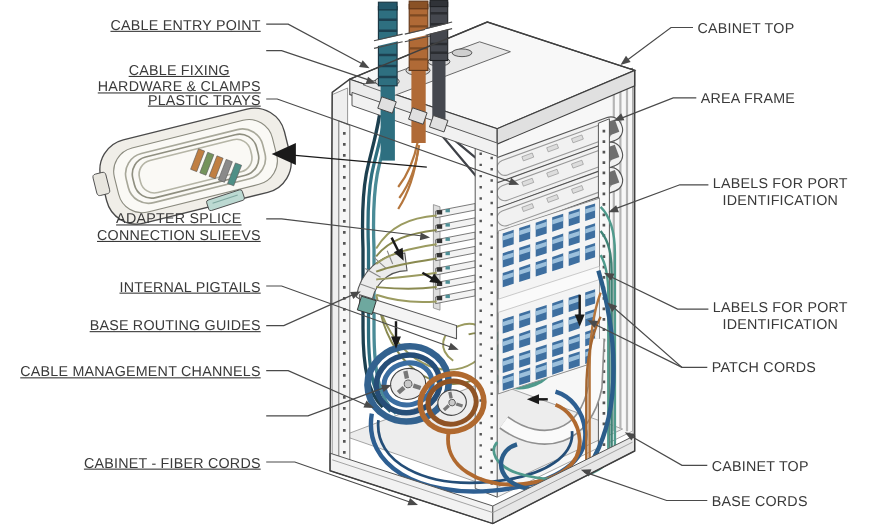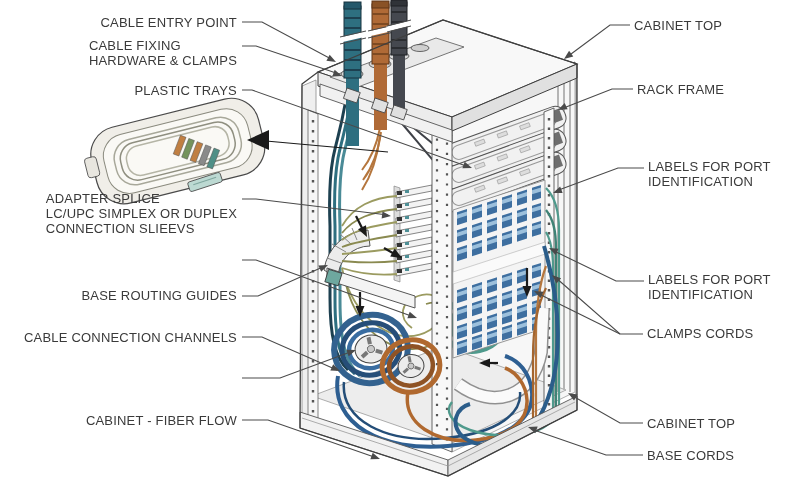--- a/index.html
+++ b/index.html
@@ -2,22 +2,22 @@
 <html><head>
 <meta charset="utf-8">
 <style>
   html,body{margin:0;padding:0;background:#ffffff;}
   .stage{
     position:relative;width:800px;height:480px;background:#ffffff;overflow:hidden;
     font-family:"Liberation Sans",sans-serif;color:#3a3a3a;
   }
   .stage svg{position:absolute;left:0;top:0;}
   .lbl{position:absolute;font-size:13px;line-height:15px;letter-spacing:.2px;white-space:nowrap;}
-  .lbl.left{text-align:left;}
-  .lbl.right{text-align:left;}
+  .lbl.left{text-align:center;text-decoration:underline;}
+  .lbl.right{text-align:center;}
 </style>
 </head>
 <body>
 
 <div class="stage">
 
 <svg width="800" height="480" viewBox="0 0 800 480">
 
   <path d="M302,84 L318,72 L443,20 L577,64 L577,410 L448,476 L300,428 Z" fill="#ffffff" stroke="none"></path>
 
@@ -402,58 +402,60 @@
         </g>
     <g transform="translate(528,427) rotate(-161)">
           <polygon points="0,0 -9,3.5 -9,-3.5"></polygon>
         </g>
   </g>
 </svg>
 
 <div class="lbl left" style="top:15px;right:563px">
   <div>CABLE ENTRY POINT</div>
 </div>
-<div class="lbl left" style="top:38px;right:563px">
+<div class="lbl left" style="top:56px;right:563px">
   <div>CABLE FIXING</div>
   <div>HARDWARE &amp; CLAMPS</div>
 </div>
 <div class="lbl left" style="top:83px;right:563px">
   <div>PLASTIC TRAYS</div>
 </div>
 <div class="lbl left" style="top:191px;right:563px">
   <div>ADAPTER SPLICE</div>
-  <div>LC/UPC SIMPLEX OR DUPLEX</div>
   <div>CONNECTION SLIEEVS</div>
+</div>
+<div class="lbl left" style="top:253px;right:563px">
+  <div>INTERNAL PIGTAILS</div>
 </div>
 <div class="lbl left" style="top:288px;right:563px">
   <div>BASE ROUTING GUIDES</div>
 </div>
 <div class="lbl left" style="top:330px;right:563px">
-  <div>CABLE CONNECTION CHANNELS</div>
+  <div>CABLE MANAGEMENT CHANNELS</div>
 </div>
 <div class="lbl left" style="top:413px;right:563px">
-  <div>CABINET - FIBER FLOW</div>
+  <div>CABINET - FIBER CORDS</div>
 </div>
 
 <div class="lbl right" style="top:18px;left:634px">
   <div>CABINET TOP</div>
 </div>
 <div class="lbl right" style="top:82px;left:637px">
-  <div>RACK FRAME</div>
+  <div>AREA FRAME</div>
 </div>
 <div class="lbl right" style="top:159px;left:648px">
   <div>LABELS FOR PORT</div>
   <div>IDENTIFICATION</div>
 </div>
 <div class="lbl right" style="top:272px;left:648px">
   <div>LABELS FOR PORT</div>
   <div>IDENTIFICATION</div>
 </div>
 <div class="lbl right" style="top:326px;left:647px">
-  <div>CLAMPS CORDS</div>
+  <div>PATCH CORDS</div>
 </div>
 <div class="lbl right" style="top:416px;left:647px">
   <div>CABINET TOP</div>
 </div>
 <div class="lbl right" style="top:448px;left:647px">
   <div>BASE CORDS</div>
 </div>
 
 </div>
 

